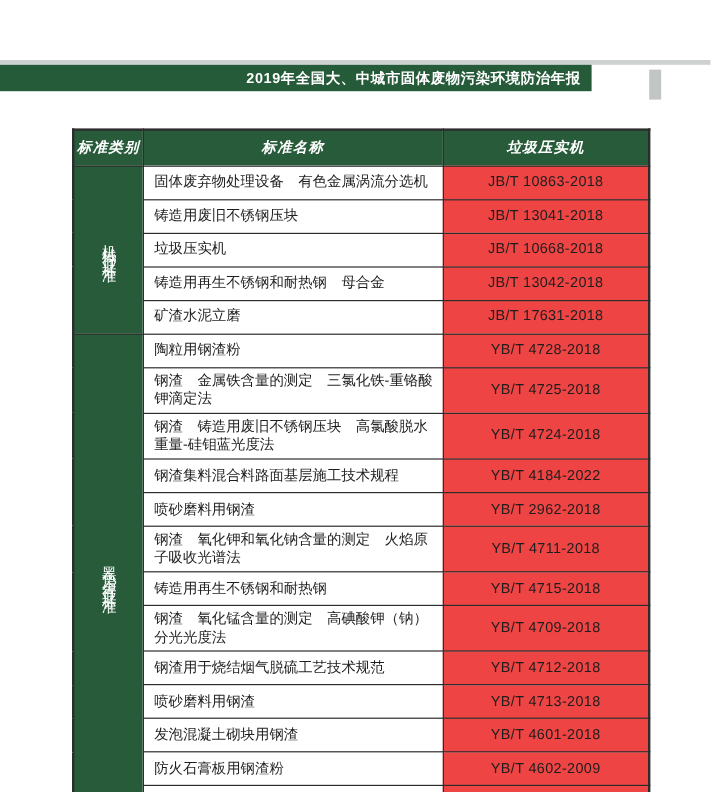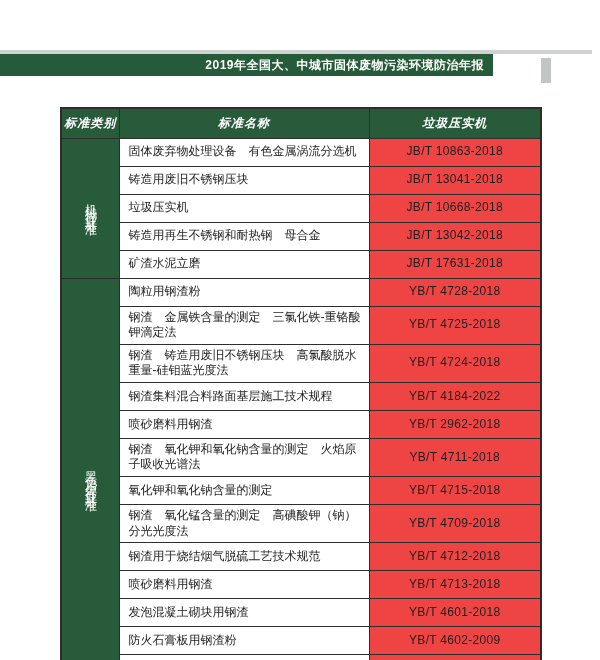--- a/index.html
+++ b/index.html
@@ -151,21 +151,21 @@
         </tr>
         <tr>
           <td class="name-cell">喷砂磨料用钢渣</td>
           <td class="code-cell">YB/T 2962-2018</td>
         </tr>
         <tr>
           <td class="name-cell">钢渣　氧化钾和氧化钠含量的测定　火焰原子吸收光谱法</td>
           <td class="code-cell">YB/T 4711-2018</td>
         </tr>
         <tr>
-          <td class="name-cell">氧化钾和氧化钠含量的测定</td>
+          <td class="name-cell">铸造用再生不锈钢和耐热钢</td>
           <td class="code-cell">YB/T 4715-2018</td>
         </tr>
         <tr>
           <td class="name-cell">钢渣　氧化锰含量的测定　高碘酸钾（钠）　分光光度法</td>
           <td class="code-cell">YB/T 4709-2018</td>
         </tr>
         <tr>
           <td class="name-cell">钢渣用于烧结烟气脱硫工艺技术规范</td>
           <td class="code-cell">YB/T 4712-2018</td>
         </tr>

